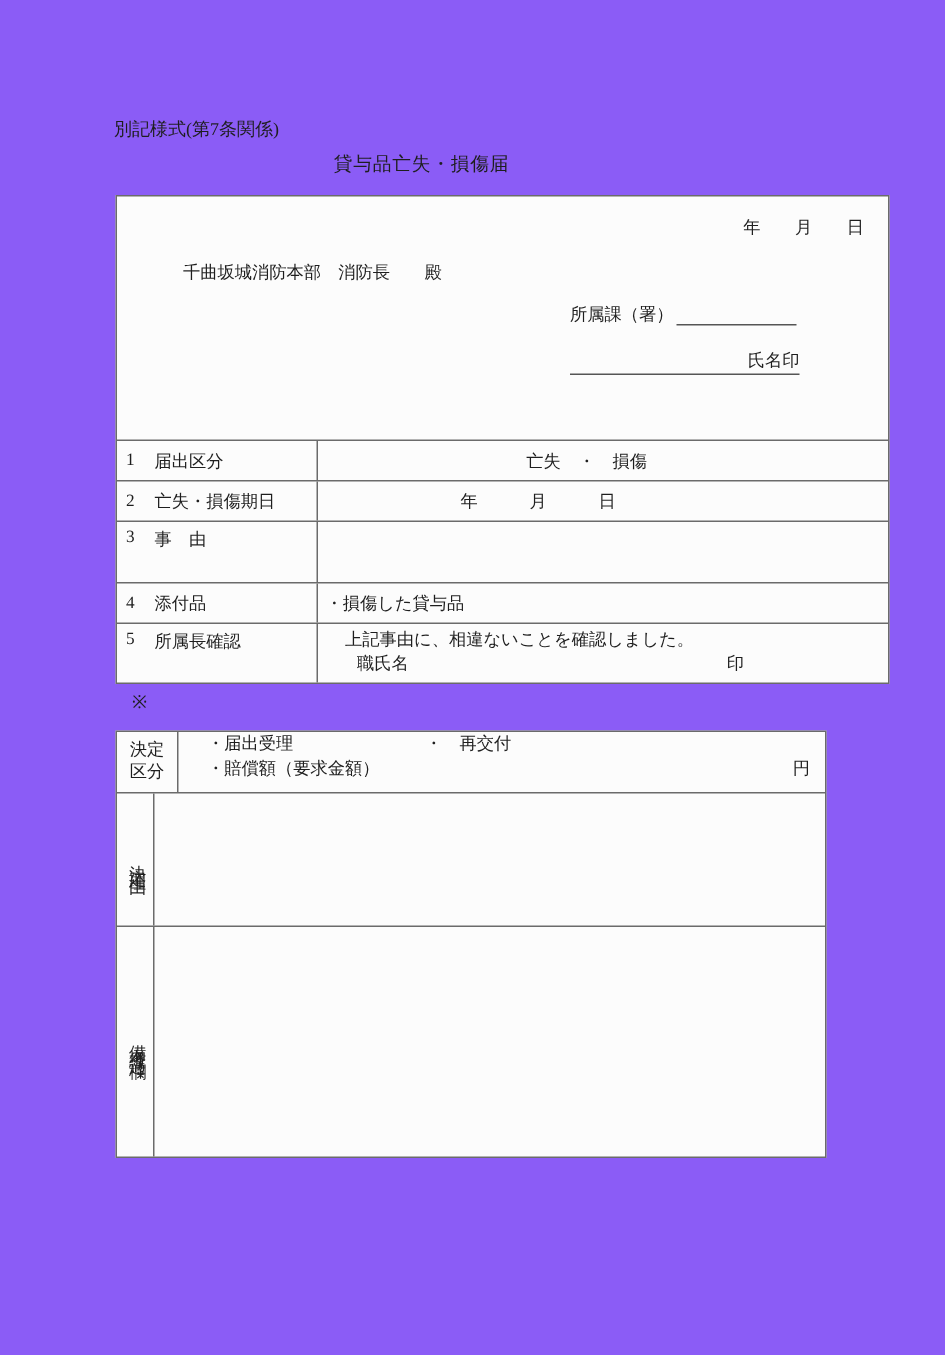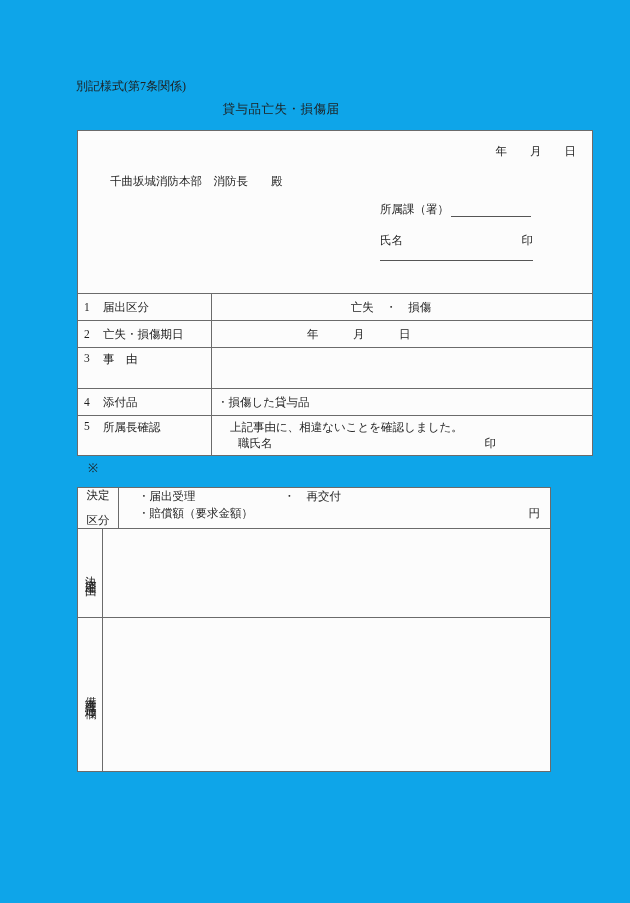--- a/index.html
+++ b/index.html
@@ -1,43 +1,43 @@
 <!DOCTYPE html>
 <html><head>
 <meta charset="utf-8">
 <style>
   * { margin: 0; padding: 0; box-sizing: border-box; }
   html, body { background: #f2f2f2; }
   .page {
     position: relative;
     width: 630px;
     height: 903px;
-    background: #0ea5e9;
+    background: #8b5cf6;
     color: #1e1e1e;
     font-family: "Liberation Serif", "DejaVu Serif", serif;
     font-size: 11.5px;
     overflow: hidden;
   }
   .form-note { position: absolute; left: 76px; top: 78px; font-size: 12px; }
   .form-title { position: absolute; left: 0; top: 101px; width: 562px; text-align: center; font-size: 12.5px; letter-spacing: 0.5px; }
 
   
   .table1 {
     position: absolute; left: 77px; top: 130px; width: 516px;
     border: 1px solid #6b6b6b; background: #fcfcfc;
   }
   .t1-header { position: relative; height: 162px; }
   .date-line { position: absolute; top: 13px; right: 16px; }
-  .addressee { position: absolute; left: 32px; top: 43px; }
+  .addressee { position: absolute; left: 44px; top: 43px; }
   .affil-line { position: absolute; left: 302px; top: 71px; white-space: nowrap; }
   .affil-underline { display: inline-block; width: 80px; height: 13px; border-bottom: 1px solid #555; margin-left: 2px; vertical-align: bottom; }
   .name-line {
     position: absolute; left: 302px; top: 102px; width: 153px;
-    display: flex; justify-content: space-between; align-items: flex-end;
-    border-bottom: 1px solid #555; padding-bottom: 12px;
+    display: flex; justify-content: flex-end; align-items: flex-end;
+    border-bottom: 1px solid #555; padding-bottom: 1px;
   }
   .t1-row { display: flex; border-top: 1px solid #6b6b6b; align-items: stretch; }
   .t1-label { width: 134px; border-right: 1px solid #6b6b6b; padding-left: 6px; display: flex; align-items: center; }
   .t1-row.tall .t1-label { align-items: flex-start; padding-top: 4px; }
   .row-no { display: inline-block; width: 19px; }
   .t1-value { flex: 1; display: flex; align-items: center; }
   .r1 { height: 27px; }
   .r2 { height: 27px; }
   .r3 { height: 41px; }
   .r4 { height: 27px; }
@@ -56,21 +56,21 @@
     position: absolute; left: 77px; top: 487px; width: 474px;
     border: 1px solid #6b6b6b; background: #fcfcfc;
   }
   .t2-row { display: flex; align-items: stretch; }
   .t2-row + .t2-row { border-top: 1px solid #6b6b6b; }
   .t2-r1 { height: 40px; }
   .t2-r2 { height: 89px; }
   .t2-r3 { height: 154px; }
   .t2-label-h {
     width: 41px; border-right: 1px solid #6b6b6b;
-    display: flex; flex-direction: column; justify-content: space-between; align-items: center;
+    display: flex; flex-direction: column; justify-content: center; align-items: center;
     line-height: 15px;
   }
   .t2-label-v { width: 25px; border-right: 1px solid #6b6b6b; display: flex; }
   .vtext { writing-mode: vertical-rl; text-orientation: upright; margin: auto; letter-spacing: 3px; line-height: 1; }
   .t2-content { flex: 1; display: flex; flex-direction: column; padding: 0 10px 0 19px; line-height: 17px; }
   .opt-reissue { margin-left: 85px; }
   .t2-line2 { display: flex; gap: 32px; }
   .t2-unit { margin-left: auto; }
   .t2-blank { flex: 1; }
 

